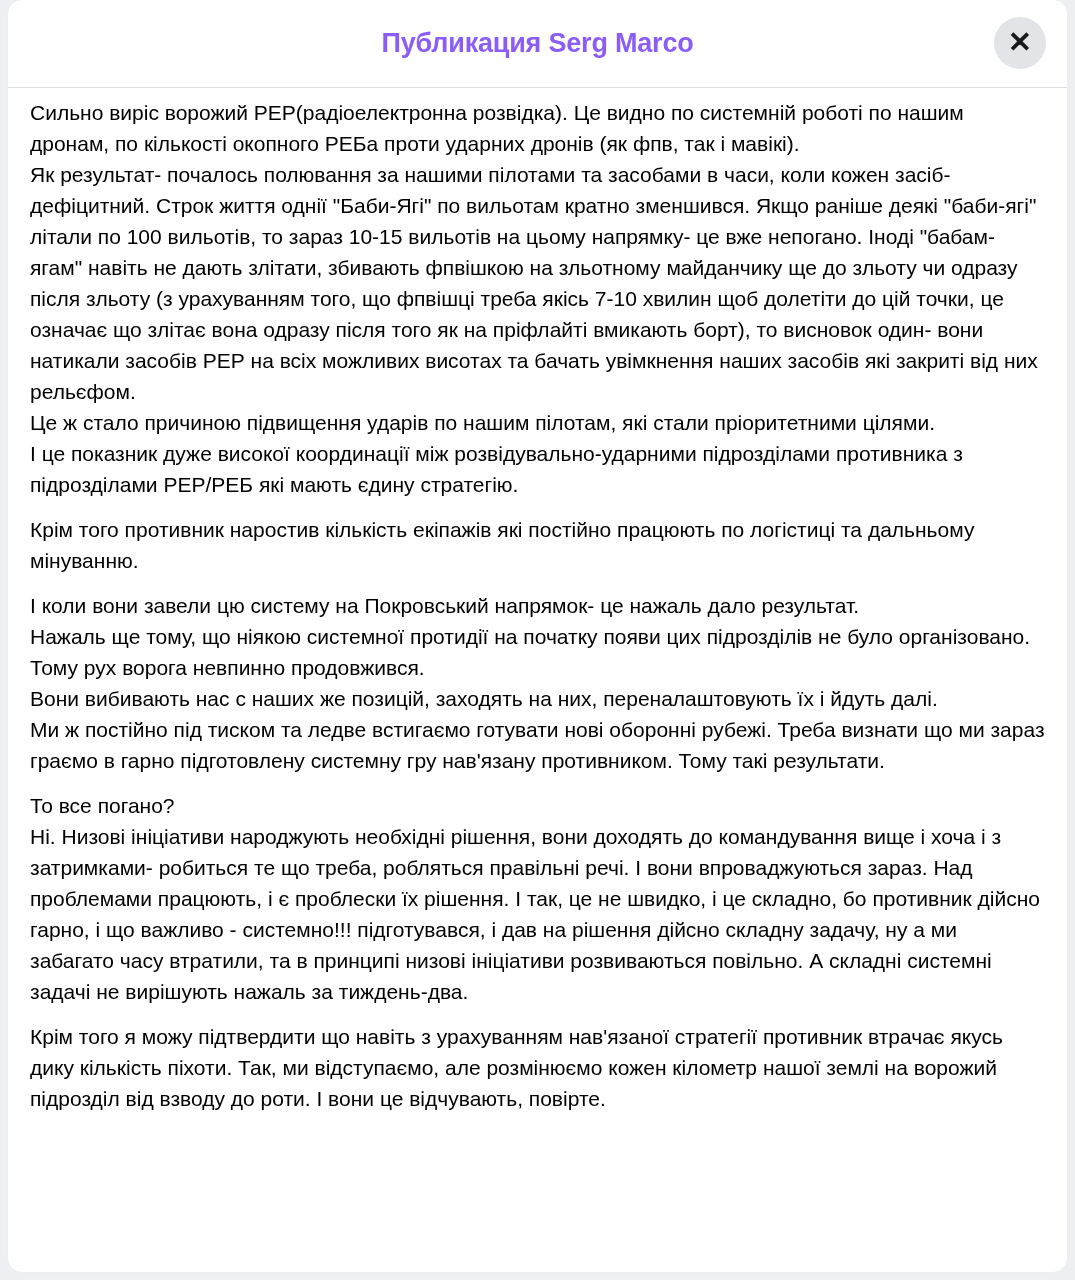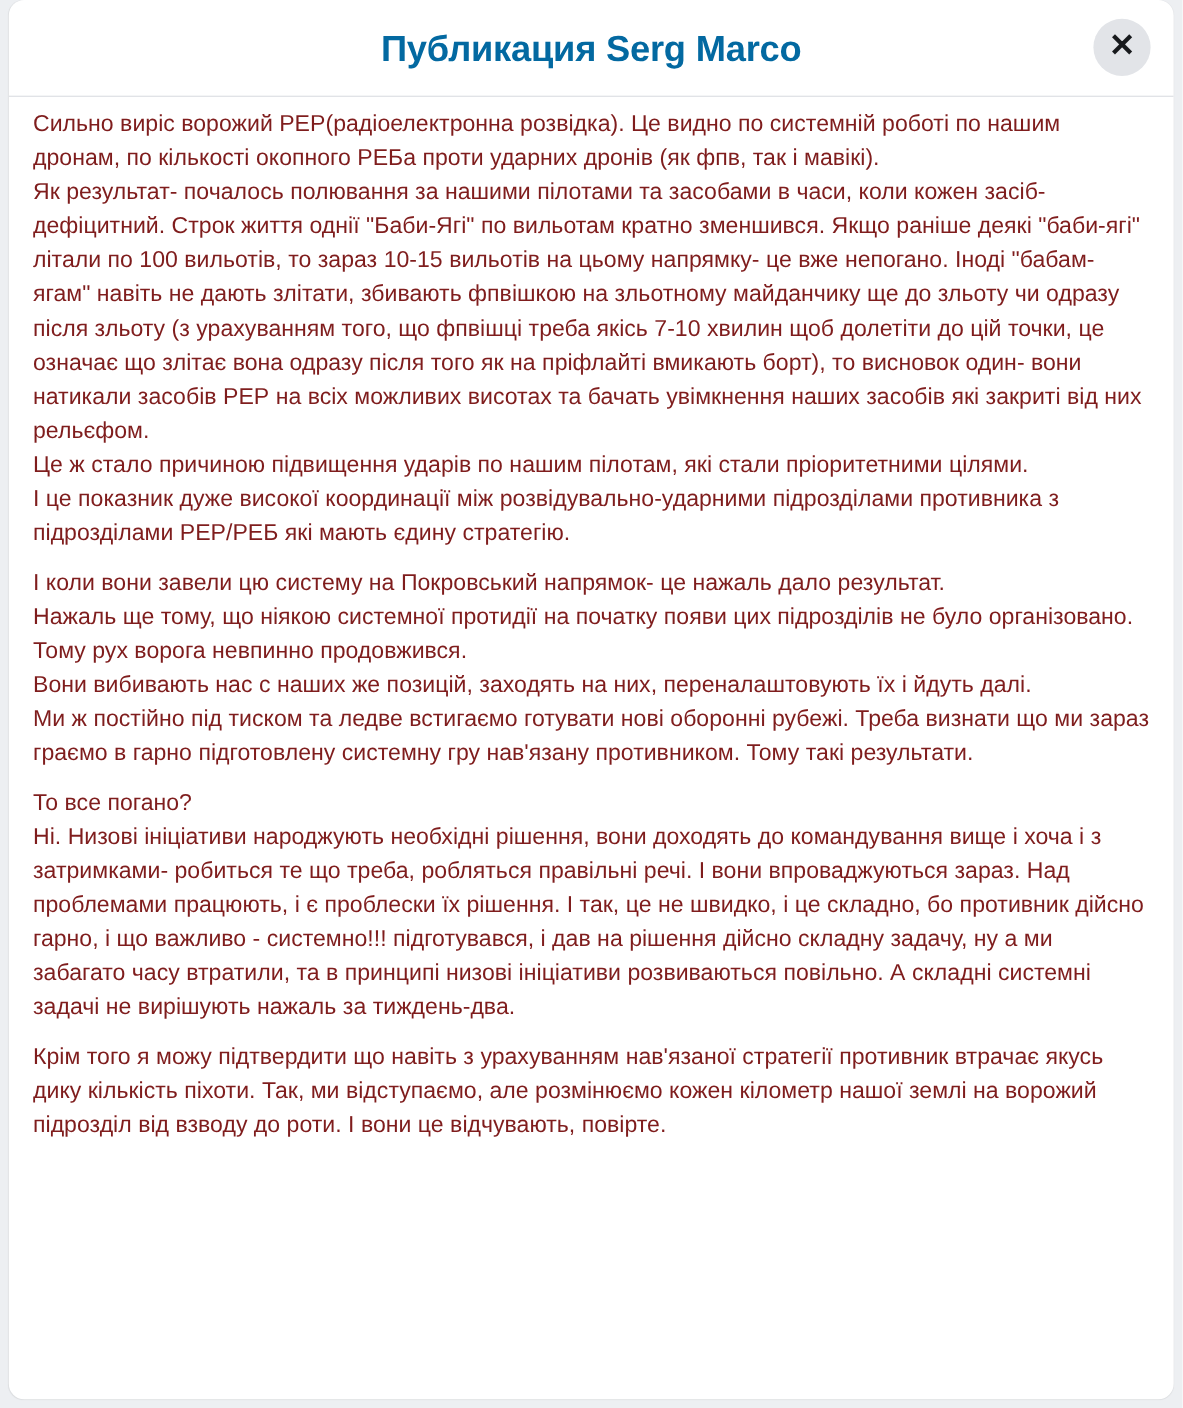--- a/index.html
+++ b/index.html
@@ -32,24 +32,24 @@
     position: relative;
     height: 88px;
     display: flex;
     align-items: center;
     justify-content: center;
     border-bottom: 1px solid #dadde1;
     box-sizing: border-box;
   }
   .modal-title {
     margin: 0;
-    font-size: 33px;
+    font-size: 27px;
     line-height: 1;
     font-weight: 700;
-    color: #0369a1;
+    color: #8b5cf6;
     letter-spacing: -0.2px;
   }
   .close-btn {
     position: absolute;
     top: 17px;
     right: 21px;
     width: 52px;
     height: 52px;
     border-radius: 50%;
     border: none;
@@ -64,21 +64,21 @@
     font-size: 29px;
     font-weight: 600;
     color: #17191c;
     line-height: 1;
     transform: translateY(-1px);
   }
   .modal-body {
     padding: 9px 22px 0 22px;
     font-size: 21px;
     line-height: 31px;
-    color: #7f1d1d;
+    color: #000000;
   }
   .post-paragraph {
     margin: 0 0 14px 0;
     white-space: pre-wrap;
     word-wrap: break-word;
   }
 </style>
 </head>
 <body>
 
@@ -90,20 +90,21 @@
       <button class="close-btn">
         <span class="close-glyph">✕</span>
       </button>
     </header>
 
     <div class="modal-body">
       <p class="post-paragraph">Сильно виріс ворожий РЕР(радіоелектронна розвідка). Це видно по системній роботі по нашим дронам, по кількості окопного РЕБа проти ударних дронів (як фпв, так і мавікі).
 Як результат- почалось полювання за нашими пілотами та засобами в часи, коли кожен засіб-дефіцитний. Строк життя однії "Баби-Ягі" по вильотам кратно зменшився. Якщо раніше деякі "баби-ягі" літали по 100 вильотів, то зараз 10-15 вильотів на цьому напрямку- це вже непогано. Іноді "бабам-ягам" навіть не дають злітати, збивають фпвішкою на зльотному майданчику ще до зльоту чи одразу після зльоту (з урахуванням того, що фпвішці треба якісь 7-10 хвилин щоб долетіти до цій точки, це означає що злітає вона одразу після того як на пріфлайті вмикають борт), то висновок один- вони натикали засобів РЕР на всіх можливих висотах та бачать увімкнення наших засобів які закриті від них рельєфом.
 Це ж стало причиною підвищення ударів по нашим пілотам, які стали пріоритетними цілями.
 І це показник дуже високої координації між розвідувально-ударними підрозділами противника з підрозділами РЕР/РЕБ які мають єдину стратегію.</p>
+      <p class="post-paragraph">Крім того противник наростив кількість екіпажів які постійно працюють по логістиці та дальньому мінуванню.</p>
       <p class="post-paragraph">І коли вони завели цю систему на Покровський напрямок- це нажаль дало результат.
 Нажаль ще тому, що ніякою системної протидії на початку появи цих підрозділів не було організовано.
 Тому рух ворога невпинно продовжився.
 Вони вибивають нас с наших же позицій, заходять на них, переналаштовують їх і йдуть далі.
 Ми ж постійно під тиском та ледве встигаємо готувати нові оборонні рубежі. Треба визнати що ми зараз граємо в гарно підготовлену системну гру нав'язану противником. Тому такі результати.</p>
       <p class="post-paragraph">То все погано?
 Ні. Низові ініціативи народжують необхідні рішення, вони доходять до командування вище і хоча і з затримками- робиться те що треба, робляться правільні речі. І вони впроваджуються зараз. Над проблемами працюють, і є проблески їх рішення. І так, це не швидко, і це складно, бо противник дійсно гарно, і що важливо - системно!!! підготувався, і дав на рішення дійсно складну задачу, ну а ми забагато часу втратили, та в принципі низові ініціативи розвиваються повільно. А складні системні задачі не вирішують нажаль за тиждень-два.</p>
       <p class="post-paragraph">Крім того я можу підтвердити що навіть з урахуванням нав'язаної стратегії противник втрачає якусь дику кількість піхоти. Так, ми відступаємо, але розмінюємо кожен кілометр нашої землі на ворожий підрозділ від взводу до роти. І вони це відчувають, повірте.</p>
     </div>
 

